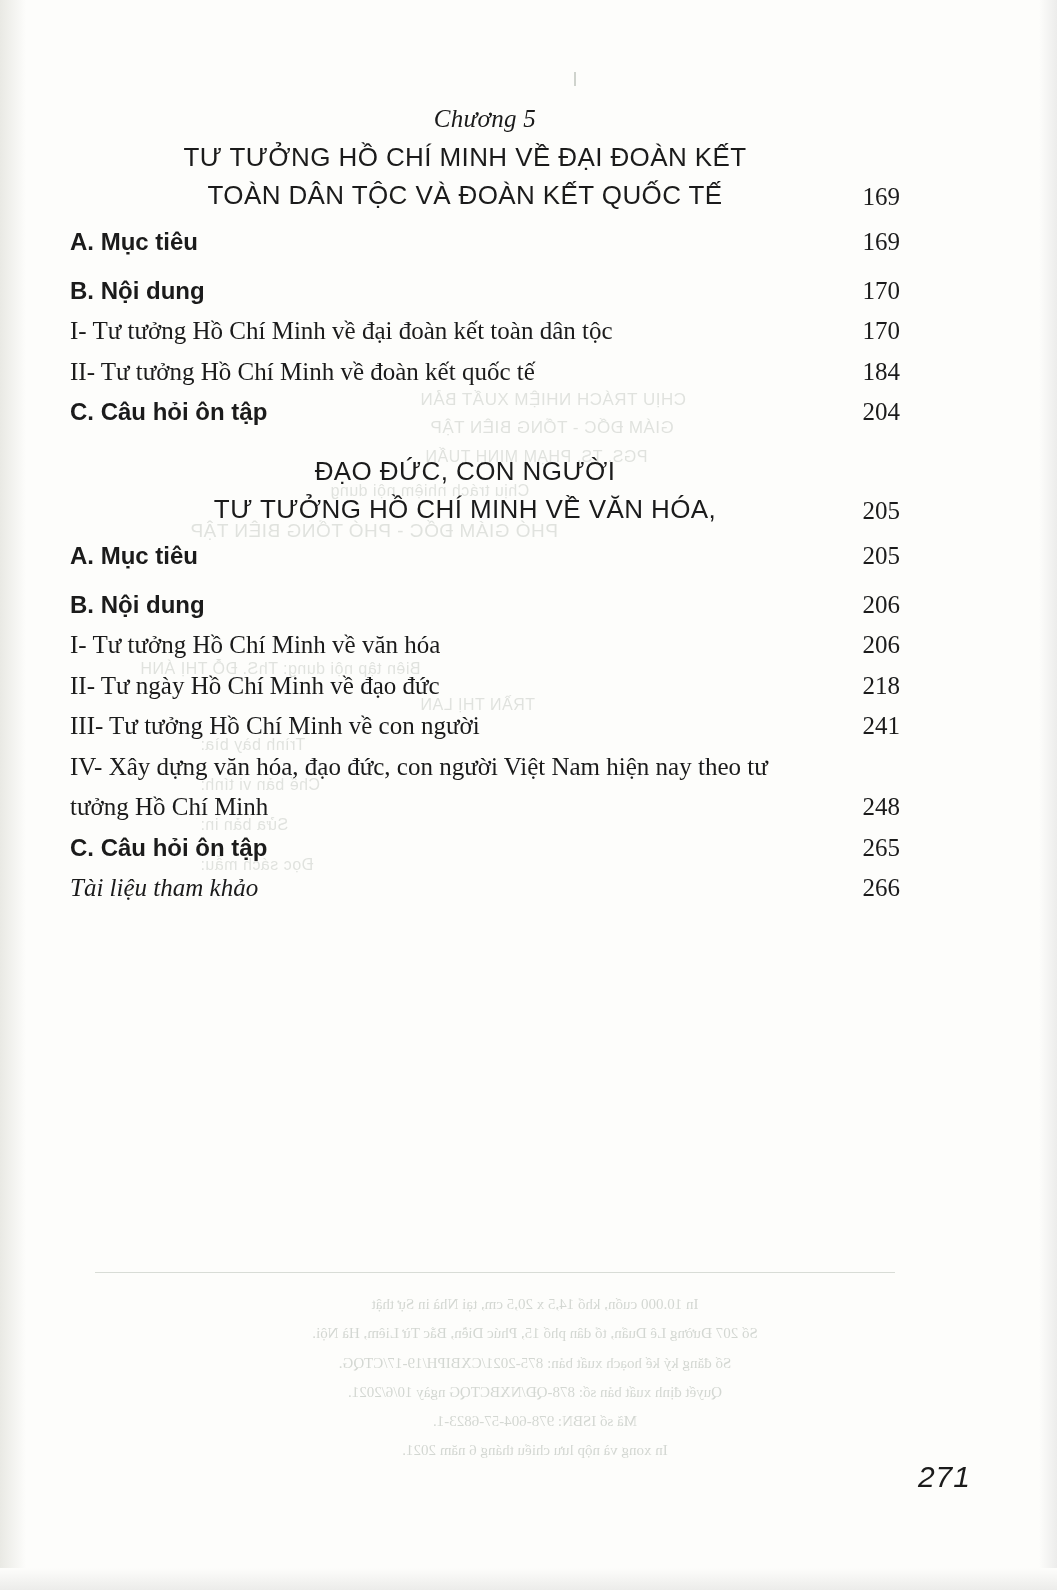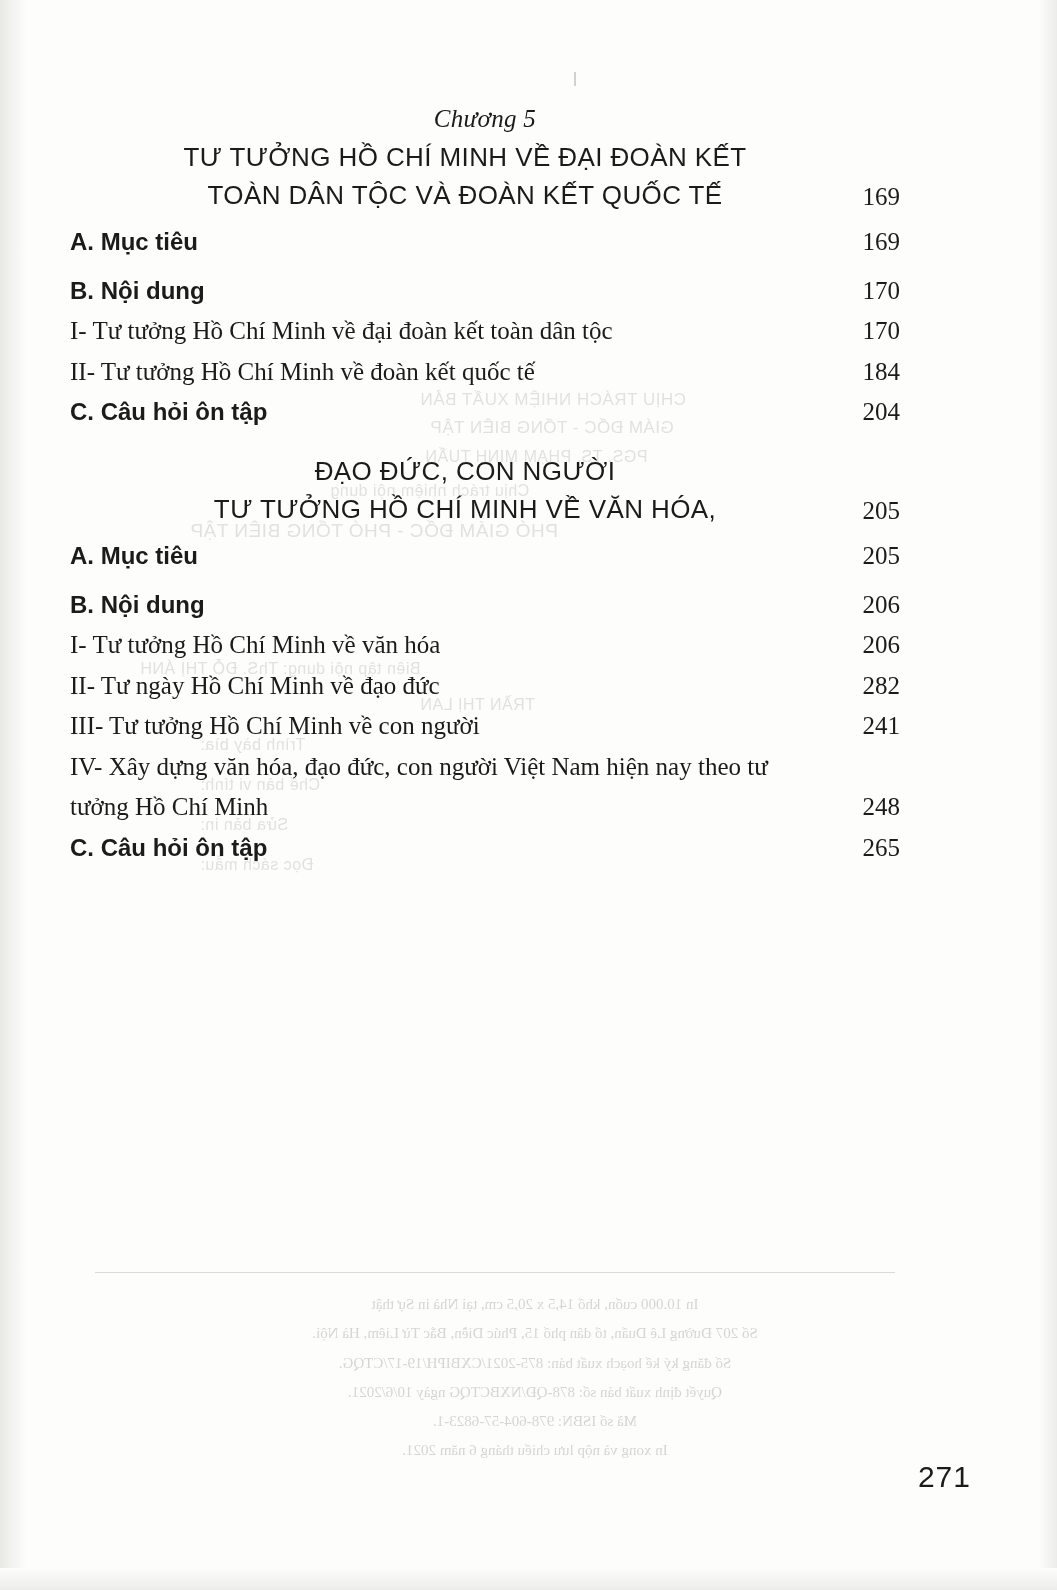--- a/index.html
+++ b/index.html
@@ -137,20 +137,21 @@
     text-align: right;
   }
 
   .folio {
     position: absolute;
     right: 86px;
     bottom: 96px;
     font-family: "Liberation Sans", sans-serif;
     font-size: 30px;
     letter-spacing: 1px;
+    font-style: italic;
   }
 
   .colophon-ghost {
     position: absolute;
     left: 120px;
     top: 1290px;
     width: 830px;
   }
   .colophon-ghost .ghost-line {
     display: block;
@@ -277,36 +278,40 @@
       <span class="page-no">206</span>
     </div>
 
     <div class="toc-row">
       <span class="label">I- Tư tưởng Hồ Chí Minh về văn hóa</span>
       <span class="page-no">206</span>
     </div>
 
     <div class="toc-row">
       <span class="label">II- Tư ngày Hồ Chí Minh về đạo đức</span>
-      <span class="page-no">282</span>
+      <span class="page-no">218</span>
     </div>
 
     <div class="toc-row">
       <span class="label">III- Tư tưởng Hồ Chí Minh về con người</span>
       <span class="page-no">241</span>
     </div>
 
     <div class="multiline-row">
       <span class="ml-text">IV- Xây dựng văn hóa, đạo đức, con người Việt Nam hiện nay theo tư tưởng Hồ Chí Minh</span>
       <span class="ml-page">248</span>
     </div>
 
     <div class="toc-row">
       <span class="label bold-sans">C. Câu hỏi ôn tập</span>
       <span class="page-no">265</span>
     </div>
 
+    <div class="toc-row">
+      <span class="label italic-serif">Tài liệu tham khảo</span>
+      <span class="page-no">266</span>
+    </div>
 
   </div>
 
   <div class="folio">271</div>
 
 </div>
 
 </body></html>

